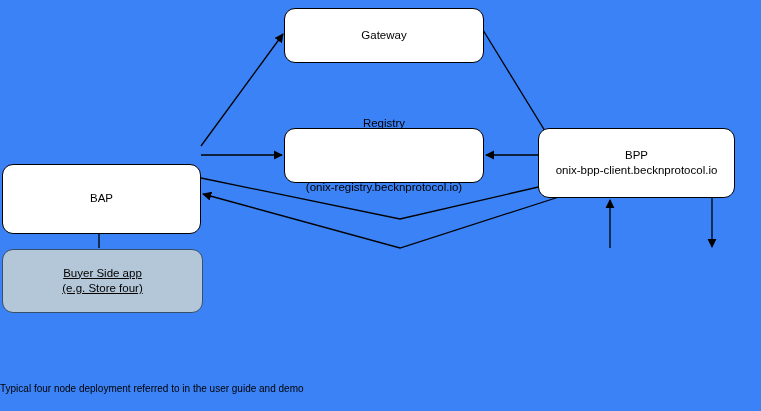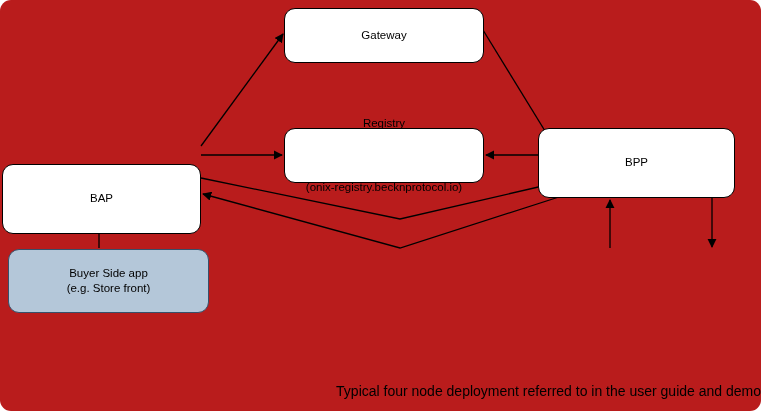--- a/index.html
+++ b/index.html
@@ -8,23 +8,22 @@
     background: #ffffff;
   }
   body {
     font-family: "Liberation Sans", sans-serif;
     -webkit-font-smoothing: antialiased;
   }
   #canvas {
     position: relative;
     width: 761px;
     height: 411px;
-    background: #b91c1c;
+    background: #3b82f6;
     overflow: hidden;
-    border-radius: 11px;
   }
   svg.edges {
     position: absolute;
     left: 0;
     top: 0;
     width: 761px;
     height: 411px;
     pointer-events: none;
   }
   .node {
@@ -48,31 +47,31 @@
     white-space: nowrap;
   }
   .node.shaded {
     background: #b4c7d9;
     border: 1.3px solid #37506a;
   }
   .caption {
     position: absolute;
     left: 0;
     width: 761px;
-    text-align: right;
-    font-size: 14px;
+    text-align: left;
+    font-size: 10px;
     color: #000000;
     z-index: 2;
   }
   
   #node-gateway { left: 284px; top: 8px;   width: 200px; height: 55px; }
   #node-bap     { left: 2px;   top: 128px; width: 199px; height: 70px; margin-top: 36px; }
   #node-registry{ left: 284px; top: 128px; width: 200px; height: 55px; gap: 48px; }
   #node-bpp     { left: 538px; top: 128px; width: 197px; height: 70px; }
-  #node-buyer   { left: 8px;   top: 249px; width: 201px; height: 64px; }
+  #node-buyer   { left: 2px;   top: 249px; width: 201px; height: 64px; text-decoration: underline; }
   #node-seller  { left: 562px; top: 249px; width: 197px; height: 64px; }
   #diagram-caption { top: 383px; }
 </style>
 </head>
 <body>
 
 <div id="canvas">
 
   <svg class="edges" viewBox="0 0 761 411" width="761" height="411">
     <defs>
@@ -108,23 +107,24 @@
     <span class="line">BAP</span>
   </div>
 
   <div class="node" id="node-registry">
     <span class="line">Registry</span>
     <span class="line">(onix-registry.becknprotocol.io)</span>
   </div>
 
   <div class="node" id="node-bpp">
     <span class="line">BPP</span>
+    <span class="line">onix-bpp-client.becknprotocol.io</span>
   </div>
 
   <div class="node shaded" id="node-buyer">
     <span class="line">Buyer Side app</span>
-    <span class="line">(e.g. Store front)</span>
+    <span class="line">(e.g. Store four)</span>
   </div>
 
 
   <div class="caption" id="diagram-caption">Typical four node deployment referred to in the user guide and demo</div>
 
 </div>
 
 </body></html>

